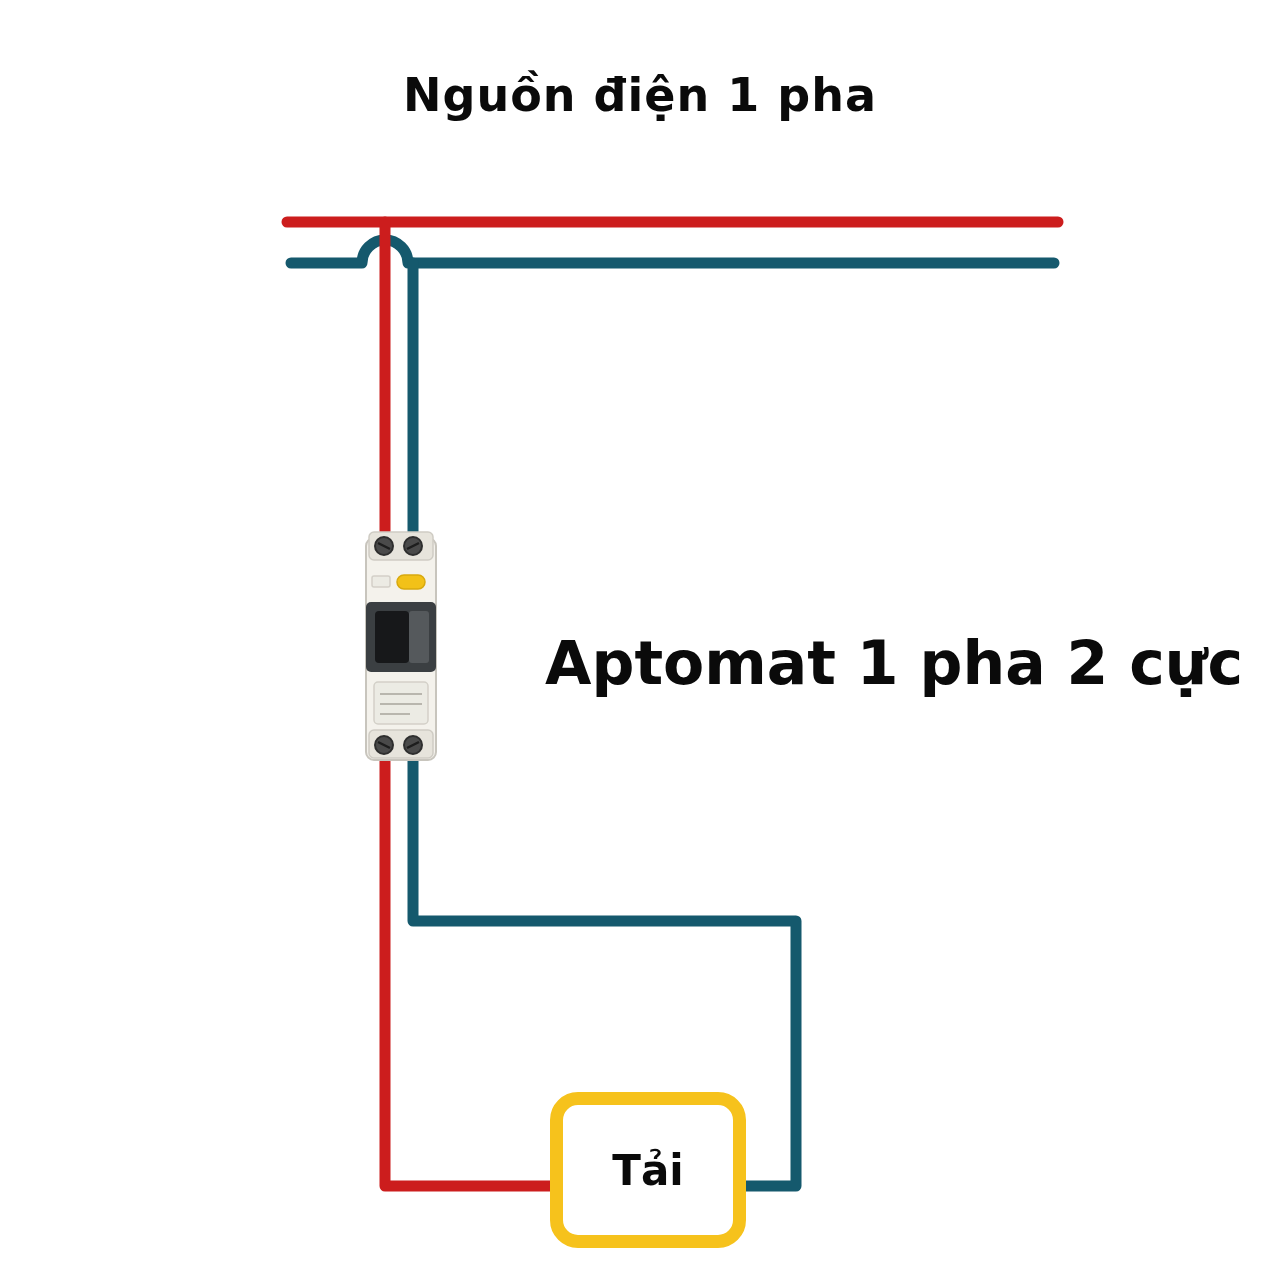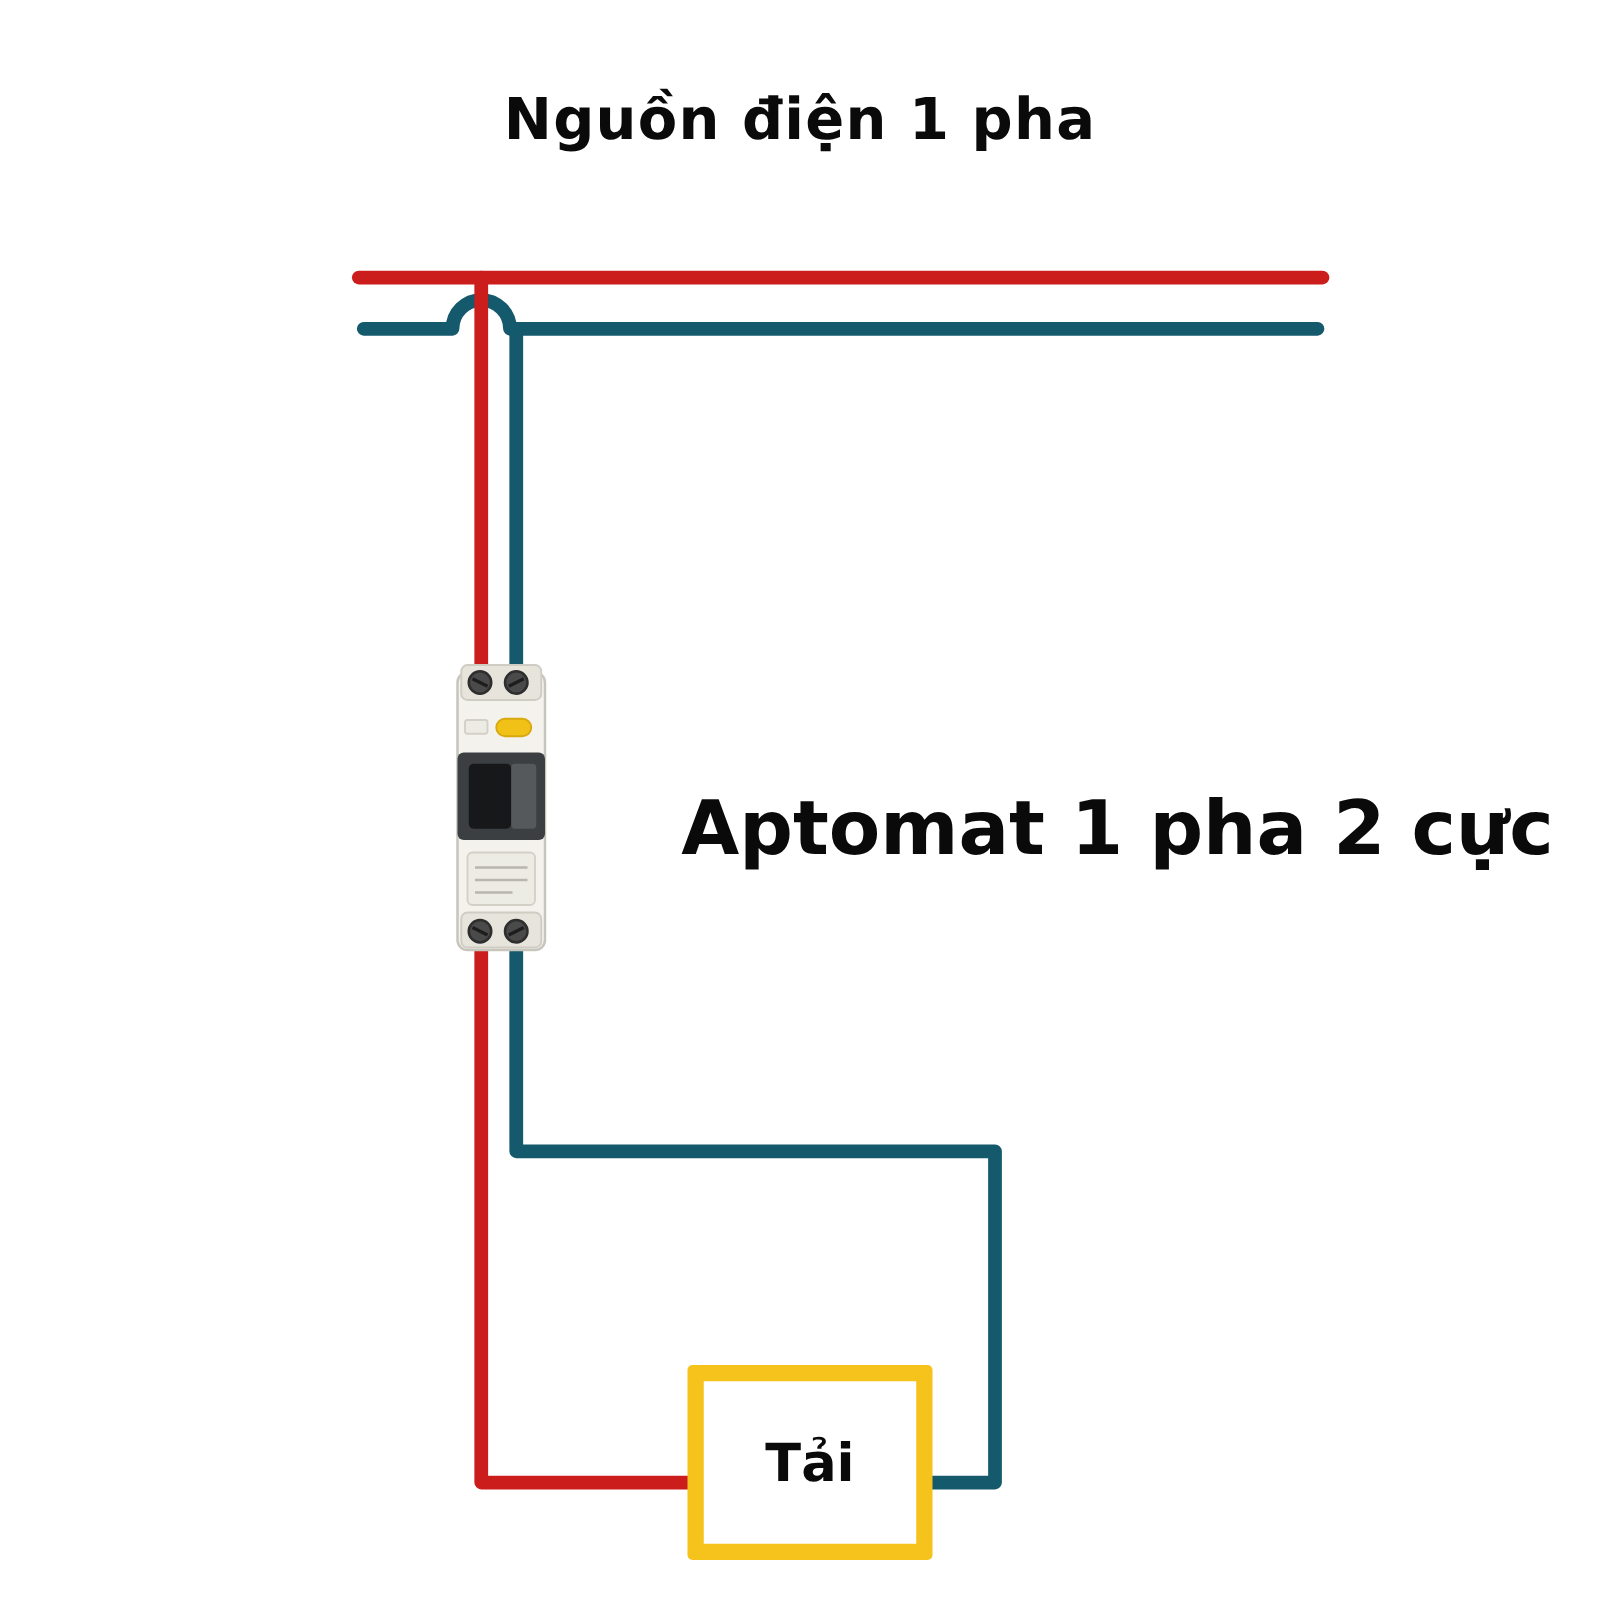--- a/index.html
+++ b/index.html
@@ -50,21 +50,21 @@
     white-space: nowrap;
   }
   .load-box {
     position: absolute;
     left: 550px;
     top: 1092px;
     width: 170px;
     height: 130px;
     background: #ffffff;
     border: 13px solid var(--load-border);
-    border-radius: 4px;
+    border-radius: 28px;
     display: flex;
     align-items: center;
     justify-content: center;
   }
   .load-label {
     font-size: 42px;
     font-weight: 700;
     color: var(--text);
   }
 

